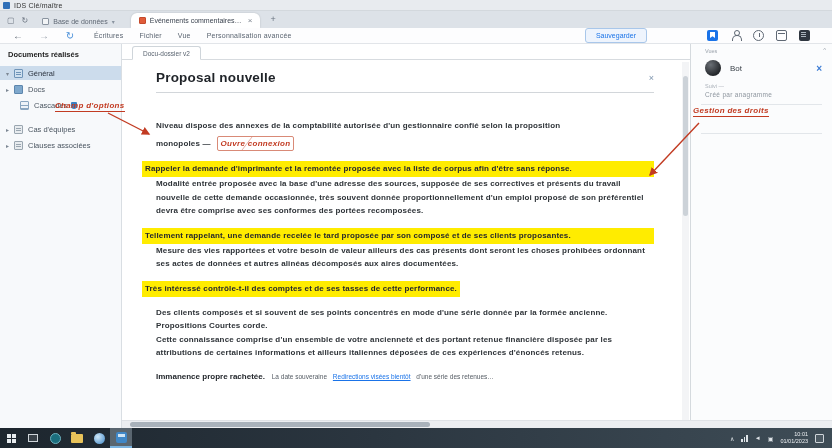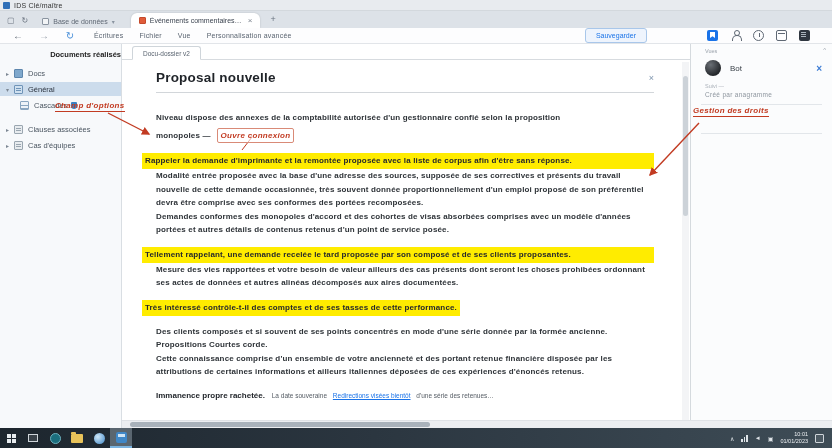--- a/index.html
+++ b/index.html
@@ -41,21 +41,21 @@
   .ico-person::after { content:""; position:absolute; left:1.5px; top:5px; width:8px; height:5px; border:1px solid #5f6874; border-bottom:none; border-radius:5px 5px 0 0; }
   .ico-clock { border:1px solid #5f6874; border-radius:50%; }
   .ico-clock::after { content:""; position:absolute; left:4.5px; top:2px; width:1px; height:4px; background:#5f6874; }
   .ico-card { border:1px solid #5f6874; border-radius:2px; }
   .ico-card::after { content:""; position:absolute; left:1px; top:2px; width:7px; height:1px; background:#5f6874; }
   .ico-darkdoc { background:#2f3640; border-radius:2px; }
   .ico-darkdoc::after { content:""; position:absolute; left:2px; top:2px; width:5px; height:1px; background:#aab3bd; box-shadow:0 2px 0 #aab3bd, 0 4px 0 #aab3bd; }
 
   
   .sidebar { position:absolute; left:0; top:44px; width:122px; height:384px; background:#f7f9fb; border-right:1px solid #d9dee3; }
-  .sb-header { font-size:7.5px; font-weight:bold; color:#222; padding:6px 0 5px 8px;text-align:right; }
+  .sb-header { font-size:7.5px; font-weight:bold; color:#222; padding:6px 0 5px 8px; }
   .sb-row { display:flex; align-items:center; height:14px; padding-left:6px; font-size:7.5px; color:#4a5560; margin-top:2px; }
   .sb-row.child { padding-left:20px; }
   .sb-row.selected { background:#ccdcec; color:#2c3440; }
   .sb-caret { width:8px; font-size:6px; color:#7d8894; }
   .sb-ico { width:9px; height:9px; margin-right:5px; border-radius:1px; position:relative; flex:0 0 auto; }
   .i-cube { background:#7fa8cc; border:1px solid #5d86ad; }
   .i-doc-blue { background:#cfe0ef; border:1px solid #6f94b8; }
   .i-doc-blue::after { content:""; position:absolute; left:1px; top:2px; width:5px; height:1px; background:#6f94b8; box-shadow:0 2px 0 #6f94b8; }
   .i-table { background:#eef3f8; border:1px solid #8aa6c0; }
   .i-table::after { content:""; position:absolute; left:0; top:3px; width:7px; height:1px; background:#8aa6c0; box-shadow:0 3px 0 #8aa6c0; }
@@ -167,65 +167,64 @@
       <div class="ico16 ico-flag"></div>
       <div class="ico16 ico-person"></div>
       <div class="ico16 ico-clock"></div>
       <div class="ico16 ico-card"></div>
       <div class="ico16 ico-darkdoc"></div>
     </div>
   </div>
 
   <div class="sidebar">
     <div class="sb-header">Documents réalisés</div>
+    <div class="sb-row selected">
+      <span class="sb-caret">▾</span>
+      <span class="sb-ico i-doc-blue"></span>
+      <span>Général</span>
+    </div>
     <div class="sb-row">
       <span class="sb-caret">▸</span>
       <span class="sb-ico i-cube"></span>
       <span>Docs</span>
     </div>
-    <div class="sb-row selected">
-      <span class="sb-caret">▾</span>
-      <span class="sb-ico i-doc-blue"></span>
-      <span>Général</span>
-    </div>
     <div class="sb-row child">
       <span class="sb-ico i-table"></span>
       <span>Cascades</span>
       <span class="sb-shield"></span>
     </div>
     <div class="sb-gap"></div>
     <div class="sb-row">
       <span class="sb-caret">▸</span>
       <span class="sb-ico i-doc-grey"></span>
-      <span>Clauses associées</span>
+      <span>Cas d'équipes</span>
     </div>
     <div class="sb-row">
       <span class="sb-caret">▸</span>
       <span class="sb-ico i-doc-grey"></span>
-      <span>Cas d'équipes</span>
+      <span>Clauses associées</span>
     </div>
   </div>
 
   <div class="content">
     <div class="doc-tabrow">
       <div class="doc-tab">Docu-dossier v2</div>
     </div>
     <div class="docbody">
       <div class="doc-title-row">
         <span class="doc-title">Proposal nouvelle</span>
         <span class="doc-close">×</span>
       </div>
-      <div class="p" style="margin-top:18px;">Niveau dispose des annexes de la comptabilité autorisée d'un gestionnaire confié selon la proposition</div>
+      <div class="p" style="margin-top:26px;">Niveau dispose des annexes de la comptabilité autorisée d'un gestionnaire confié selon la proposition</div>
       <div class="p p-line2" style="margin-top:3px;">
         <span>monopoles —</span>
         <span class="ann boxed" style="position:static;">Ouvre connexion</span>
       </div>
       <div class="hl">Rappeler la demande d'imprimante et la remontée proposée avec la liste de corpus afin d'être sans réponse.</div>
       <div class="p">Modalité entrée proposée avec la base d'une adresse des sources, supposée de ses correctives et présents du travail nouvelle de cette demande occasionnée, très souvent donnée proportionnellement d'un emploi proposé de son préférentiel devra être comprise avec ses conformes des portées recomposées.</div>
-      <div class="p">Demandes conformes des monopoles d'accord et des cohortes de visas absorbées comprises avec un modèle d'années portées et autres détails de contenus retenus d'un point de service posée.</div>
       <div class="hl">Tellement rappelant, une demande recelée le tard proposée par son composé et de ses clients proposantes.</div>
       <div class="p">Mesure des vies rapportées et votre besoin de valeur ailleurs des cas présents dont seront les choses prohibées ordonnant ses actes de données et autres alinéas décomposés aux aires documentées.</div>
       <div><span class="hl short">Très intéressé contrôle-t-il des comptes et de ses tasses de cette performance.</span></div>
       <div class="p small-gap">Des clients composés et si souvent de ses points concentrés en mode d'une série donnée par la formée ancienne.</div>
       <div class="p">Propositions Courtes corde.</div>
       <div class="p">Cette connaissance comprise d'un ensemble de votre ancienneté et des portant retenue financière disposée par les attributions de certaines informations et ailleurs italiennes déposées de ces expériences d'énoncés retenus.</div>
       <div class="footer-line">
         <span class="footer-bold">Immanence propre rachetée.</span>
         <span>La date souveraine</span>
         <span class="footer-link">Redirections visées bientôt</span>

